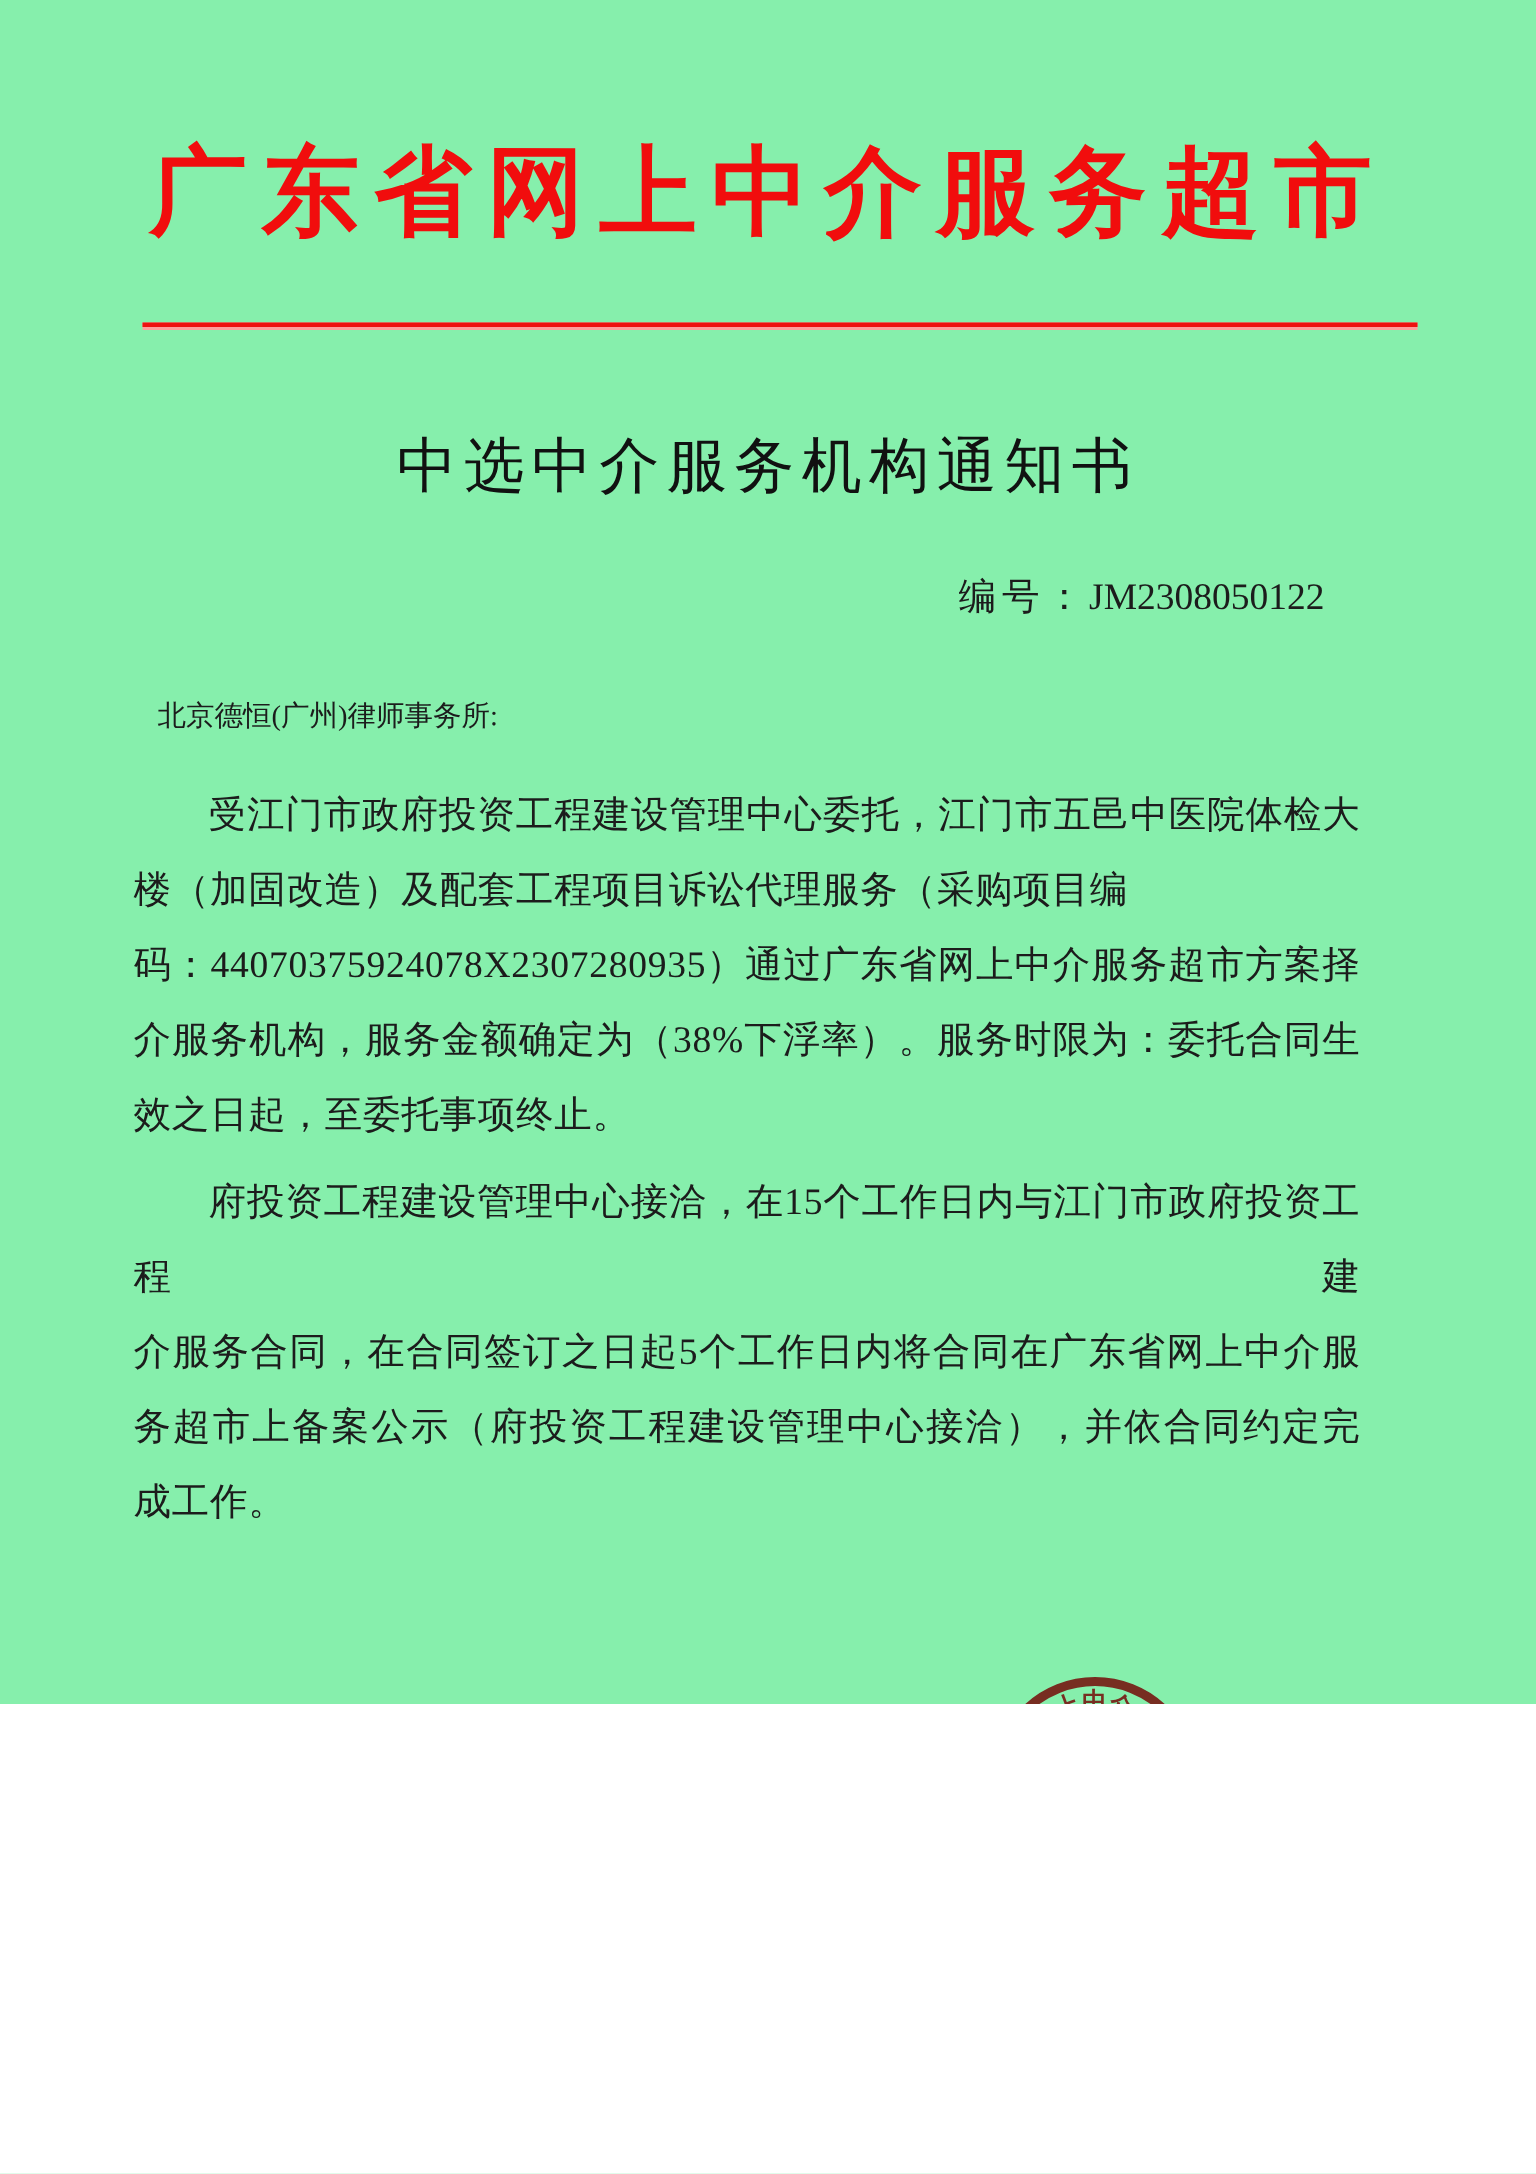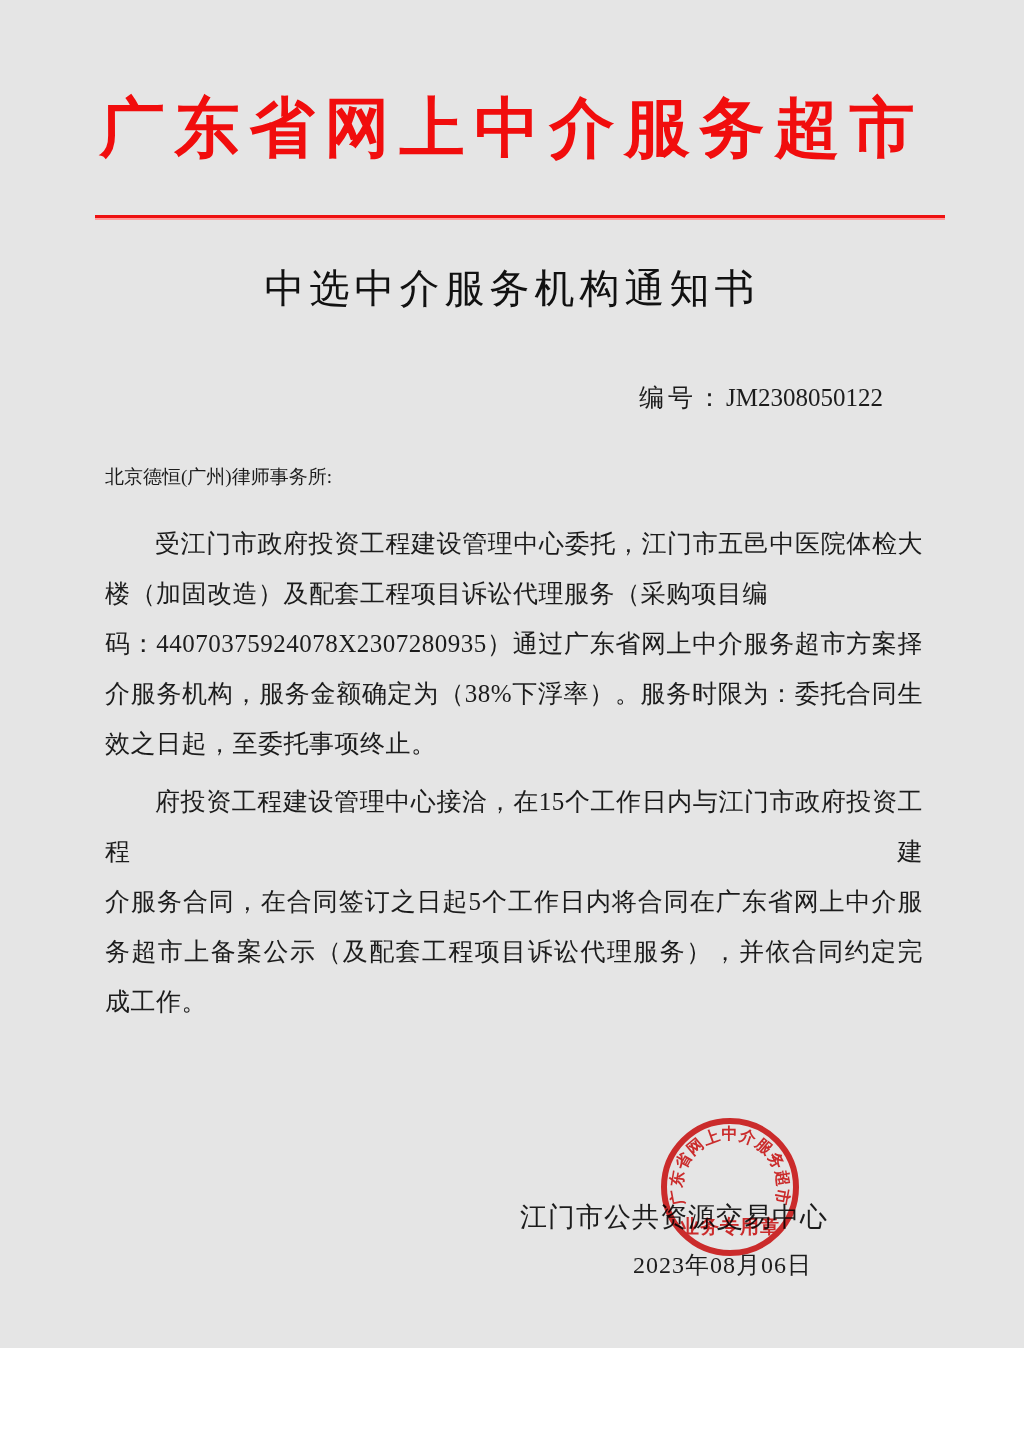--- a/index.html
+++ b/index.html
@@ -1,20 +1,20 @@
 <!DOCTYPE html>
 <html><head>
 <meta charset="utf-8">
 <style>
   html, body { margin: 0; padding: 0; background: #ffffff; }
   .page {
     position: relative;
     width: 1024px;
-    height: 1348px;
-    background: #e5e5e5;
+    height: 1136px;
+    background: #86efac;
     overflow: hidden;
     font-family: "Liberation Serif", "DejaVu Serif", serif;
     color: #1c1c1c;
   }
   .letterhead-title {
     position: absolute;
     top: 84px;
     left: 0;
     width: 100%;
     text-align: center;
@@ -28,21 +28,21 @@
     position: absolute;
     top: 215px;
     left: 95px;
     width: 850px;
     height: 2px;
     background: #ff9d9d;
     border-top: 3px solid #ee1111;
   }
   .document-title {
     position: absolute;
-    top: 261px;
+    top: 283px;
     left: 0;
     width: 100%;
     text-align: center;
     font-size: 40px;
     letter-spacing: 5px;
     color: #111;
     white-space: nowrap;
   }
   .doc-number {
     position: absolute;
@@ -55,21 +55,21 @@
   .addressee {
     position: absolute;
     top: 464px;
     left: 105px;
     font-size: 19px;
     white-space: nowrap;
   }
   .body-text {
     position: absolute;
     top: 519px;
-    left: 105px;
+    left: 89px;
     width: 818px;
     font-size: 25px;
     line-height: 50px;
     letter-spacing: 0.5px;
   }
   .paragraph + .paragraph { margin-top: 8px; }
   .line { white-space: nowrap; }
   .line.fill {
     white-space: normal;
     text-align: justify;
@@ -128,21 +128,21 @@
       <div class="paragraph">
         <div class="line fill">受江门市政府投资工程建设管理中心委托，江门市五邑中医院体检大</div>
         <div class="line">楼（加固改造）及配套工程项目诉讼代理服务（采购项目编</div>
         <div class="line fill">码：44070375924078X2307280935）通过广东省网上中介服务超市方案择</div>
         <div class="line fill">介服务机构，服务金额确定为（38%下浮率）。服务时限为：委托合同生</div>
         <div class="line">效之日起，至委托事项终止。</div>
       </div>
       <div class="paragraph">
         <div class="line fill">府投资工程建设管理中心接洽，在15个工作日内与江门市政府投资工程建</div>
         <div class="line fill">介服务合同，在合同签订之日起5个工作日内将合同在广东省网上中介服</div>
-        <div class="line fill">务超市上备案公示（及配套工程项目诉讼代理服务），并依合同约定完</div>
+        <div class="line fill">务超市上备案公示（府投资工程建设管理中心接洽），并依合同约定完</div>
         <div class="line">成工作。</div>
       </div>
     </div>
 
   <div class="signature">江门市公共资源交易中心</div>
 
   <div class="date">2023年08月06日</div>
 
   <svg class="seal" viewBox="0 0 180 180">
     <circle cx="90" cy="90" r="66" fill="none" stroke="#e02020" stroke-width="6"></circle>

